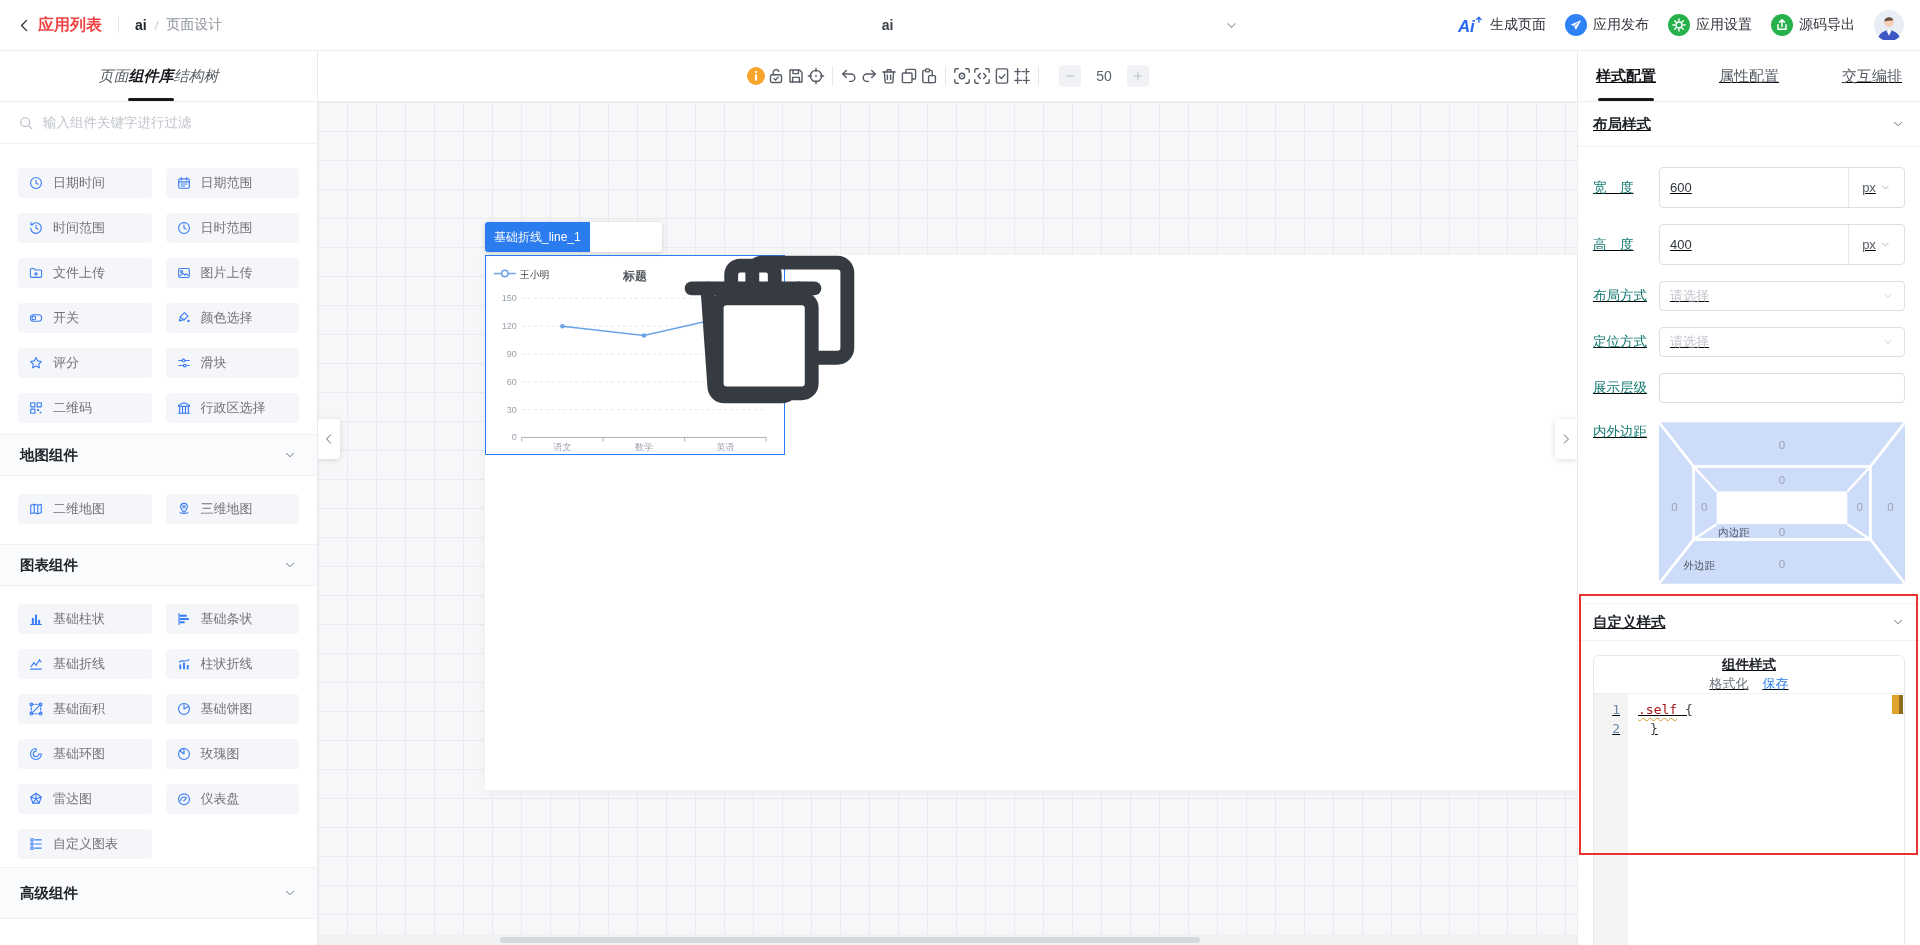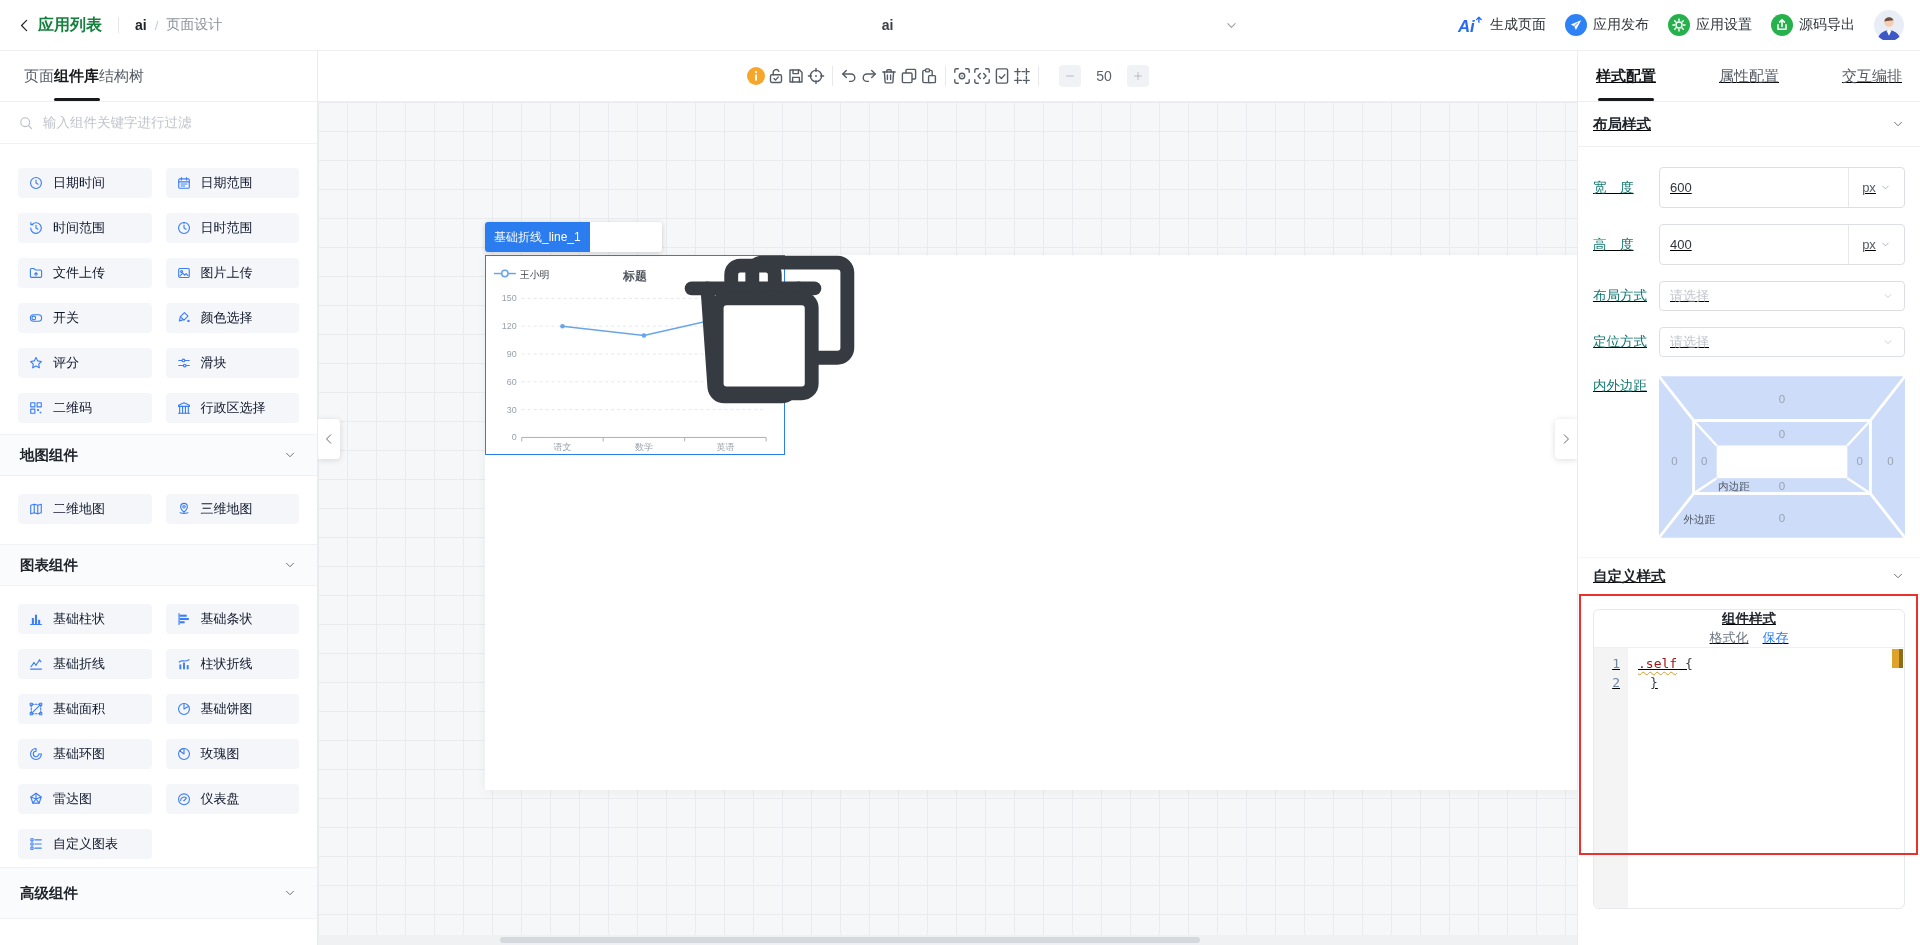--- a/index.html
+++ b/index.html
@@ -6,53 +6,53 @@
   html,body { width:1920px; height:945px; overflow:hidden; background:#fff;
     font-family:"Liberation Sans","DejaVu Sans",sans-serif; }
   .ic svg { width:100%; height:100%; display:block; }
   .app { position:relative; width:1920px; height:945px; }
 
   
   .topbar { position:absolute; top:0; left:0; right:0; height:51px; background:#fff;
     border-bottom:1px solid #eceef1; display:flex; align-items:center; padding:0 16px; z-index:30; }
   .tb-left { display:flex; align-items:center; }
   .back-ic { width:17px; height:17px; color:#20242b; cursor:pointer; }
-  .back-label { font-size:16px; font-weight:bold; color:#15803d; margin-left:5px; cursor:pointer; }
+  .back-label { font-size:16px; font-weight:bold; color:#ef4444; margin-left:5px; cursor:pointer; }
   .vdiv { width:1px; height:16px; background:#e3e5e8; margin:0 16px; }
   .crumb-app { font-size:14px; font-weight:bold; color:#20242b; cursor:pointer; }
   .crumb-sep { font-size:13px; color:#c6cad1; margin:0 8px; }
   .crumb-page { font-size:14px; color:#8d939c; }
   .app-select { position:absolute; left:530px; width:715px; top:0; height:100%;
     display:flex; align-items:center; justify-content:center; cursor:pointer; }
   .app-select-label { font-size:14px; font-weight:bold; color:#3a4048; }
   .app-select .chev { position:absolute; right:6px; width:15px; height:15px; color:#9aa0a8; }
   .tb-right { margin-left:auto; display:flex; align-items:center; gap:19px; }
   .tb-action { display:flex; align-items:center; gap:6px; font-size:14px; color:#2f343b; cursor:pointer; }
   .a-ic { width:22px; height:22px; }
   .a-ic.logo { width:27px; height:21px; }
   .avatar-wrap { width:30px; height:30px; cursor:pointer; }
 
   
   .sidebar { position:absolute; top:51px; left:0; width:318px; bottom:0; background:#fff;
     border-right:1px solid #e9ebee; overflow:hidden; }
-  .side-tabs { height:51px; display:flex; justify-content:flex-start; align-items:stretch;
-    padding:0 24px; border-bottom:1px solid #eceef1; font-size:15px; color:#565c66; }
+  .side-tabs { height:51px; display:flex; justify-content:center; align-items:stretch;
+    padding:0 32px; border-bottom:1px solid #eceef1; font-size:15px; color:#565c66;font-style:italic; }
   .side-tab { position:relative; display:flex; align-items:center; cursor:pointer; }
   .side-tab.active { color:#17191d; font-weight:bold; }
   .side-tab.active::after { content:''; position:absolute; left:50%; transform:translateX(-50%);
     bottom:0; width:46px; height:3px; background:#17191d; border-radius:2px; }
   .side-search { height:42px; display:flex; align-items:center; gap:9px; padding:0 18px;
     border-bottom:1px solid #f0f1f3; }
   .search-ic { width:16px; height:16px; color:#b7bcc5; flex:none; }
   .side-search input { border:none; outline:none; flex:1; font-size:13.5px; color:#333; background:transparent; }
   .side-search input::placeholder { color:#c0c4cc; }
   .chips { display:grid; grid-template-columns:1fr 1fr; gap:15px 14px; padding:24px 18px 0; }
   .chips.sect { padding-top:18px; }
   .chip { height:30px; background:#f4f6fa; border-radius:4px; display:flex; align-items:center;
-    gap:9px; padding:0 10px; font-size:13px; color:#0f172a; cursor:grab; }
+    gap:9px; padding:0 10px; font-size:13px; color:#737373; cursor:grab; }
   .chip .cic { width:16px; height:16px; color:#3b7ef5; flex:none; }
   .band { height:42px; display:flex; align-items:center; justify-content:space-between; padding:0 20px;
     background:#fafbfd; border-top:1px solid #f0f1f3; border-bottom:1px solid #f0f1f3;
     font-size:14.5px; font-weight:bold; color:#20242b; }
   .band .bchev { width:14px; height:14px; color:#6a7078; cursor:pointer; }
   .band.m1 { margin-top:11px; } .band.m2 { margin-top:20px; } .band.m3 { margin-top:8px; height:52px; }
 
   
   .canvas { position:absolute; top:51px; left:318px; right:343px; bottom:0; }
   .c-toolbar { height:51px; background:#fff; border-bottom:1px solid #eceef1;
@@ -777,20 +777,24 @@
         <span class="f-label">定位方式</span>
         <div class="f-select">
           <span>请选择</span>
           <span class="ic schev2">
               <svg viewBox="0 0 20 20" fill="none" stroke="currentColor" stroke-width="1.4" stroke-linecap="round" stroke-linejoin="round">
                 <path d="M5 7.5 L10 12.5 15 7.5"></path>
               </svg>
             </span>
         </div>
       </div>
+      <div class="f-row">
+        <span class="f-label">展示层级</span>
+        <input type="text" class="f-plain" style="">
+      </div>
       <div class="f-row top">
         <span class="f-label">内外边距</span>
         <svg class="bm-svg" viewBox="0 0 256 168">
           <rect x="0" y="0" width="256" height="168" fill="#cddcf9"></rect>
           <path d="M0 0 L36 46 M256 0 L220 46 M0 168 L36 122 M256 168 L220 122" stroke="#ffffff" stroke-width="3" fill="none"></path>
           <rect x="36" y="46" width="184" height="76" fill="#cddcf9" stroke="#ffffff" stroke-width="3"></rect>
           <path d="M36 46 L60 72 M220 46 L196 72 M36 122 L60 106 M220 122 L196 106" stroke="#ffffff" stroke-width="2.5" fill="none"></path>
           <rect x="60" y="72" width="136" height="34" fill="#ffffff"></rect>
           <text x="128" y="28" text-anchor="middle" font-size="12" fill="#9aa3b5">0</text>
           <text x="128" y="64" text-anchor="middle" font-size="12" fill="#9aa3b5">0</text>

